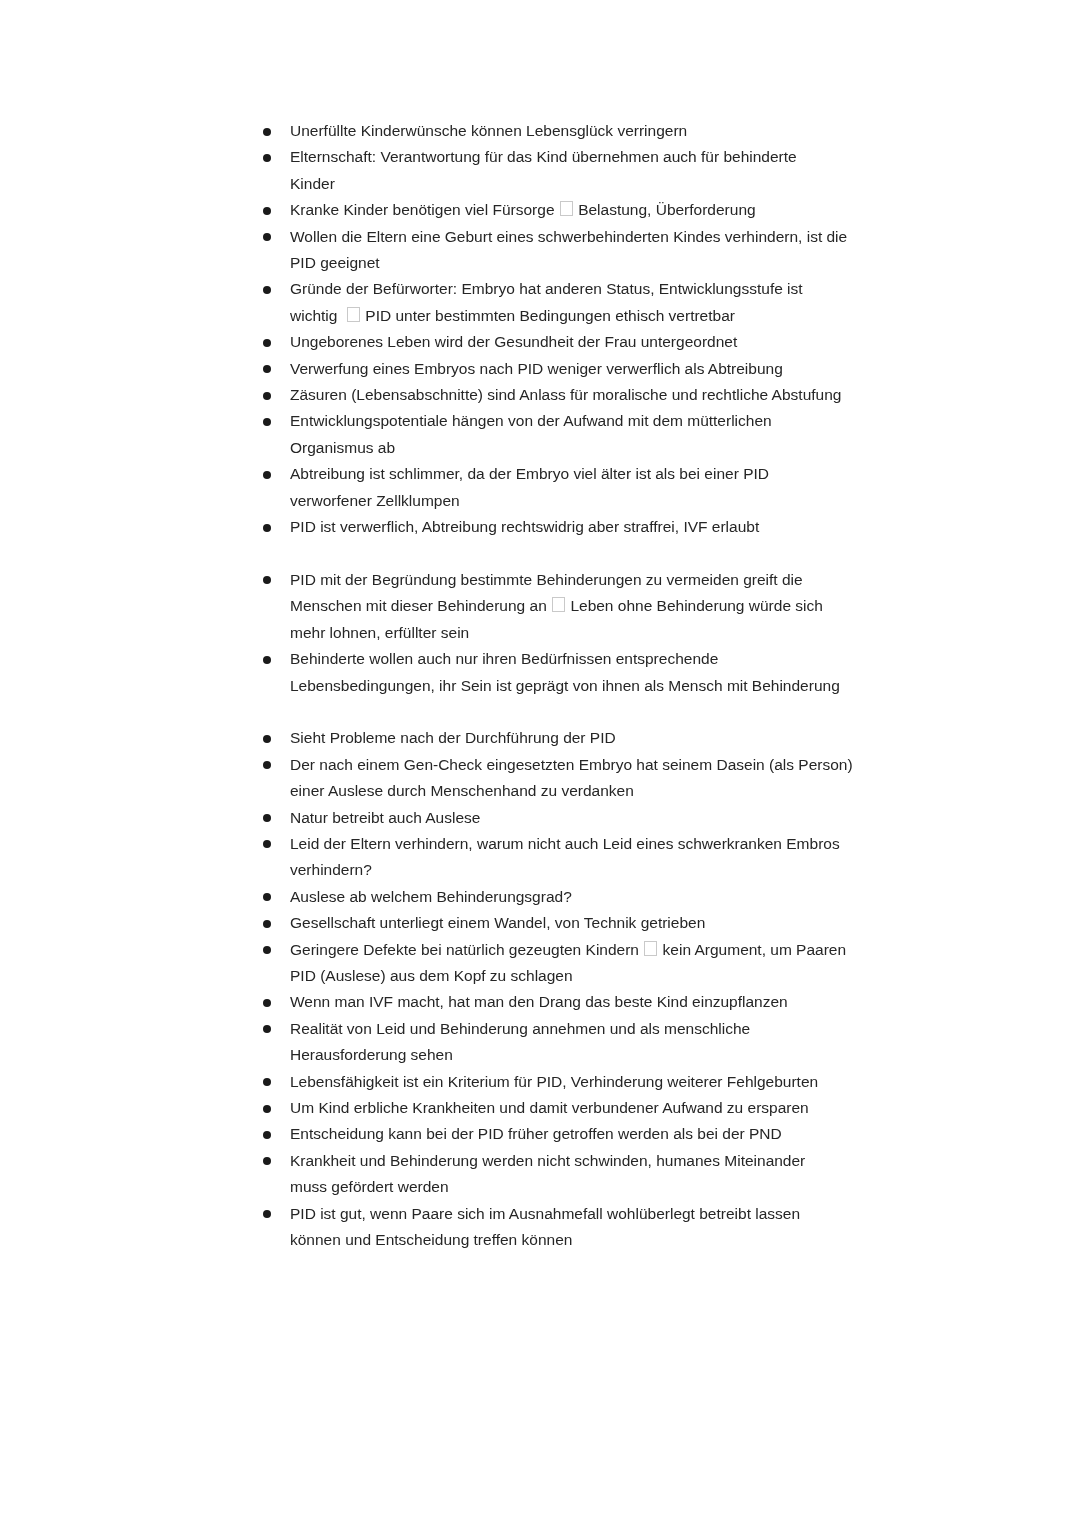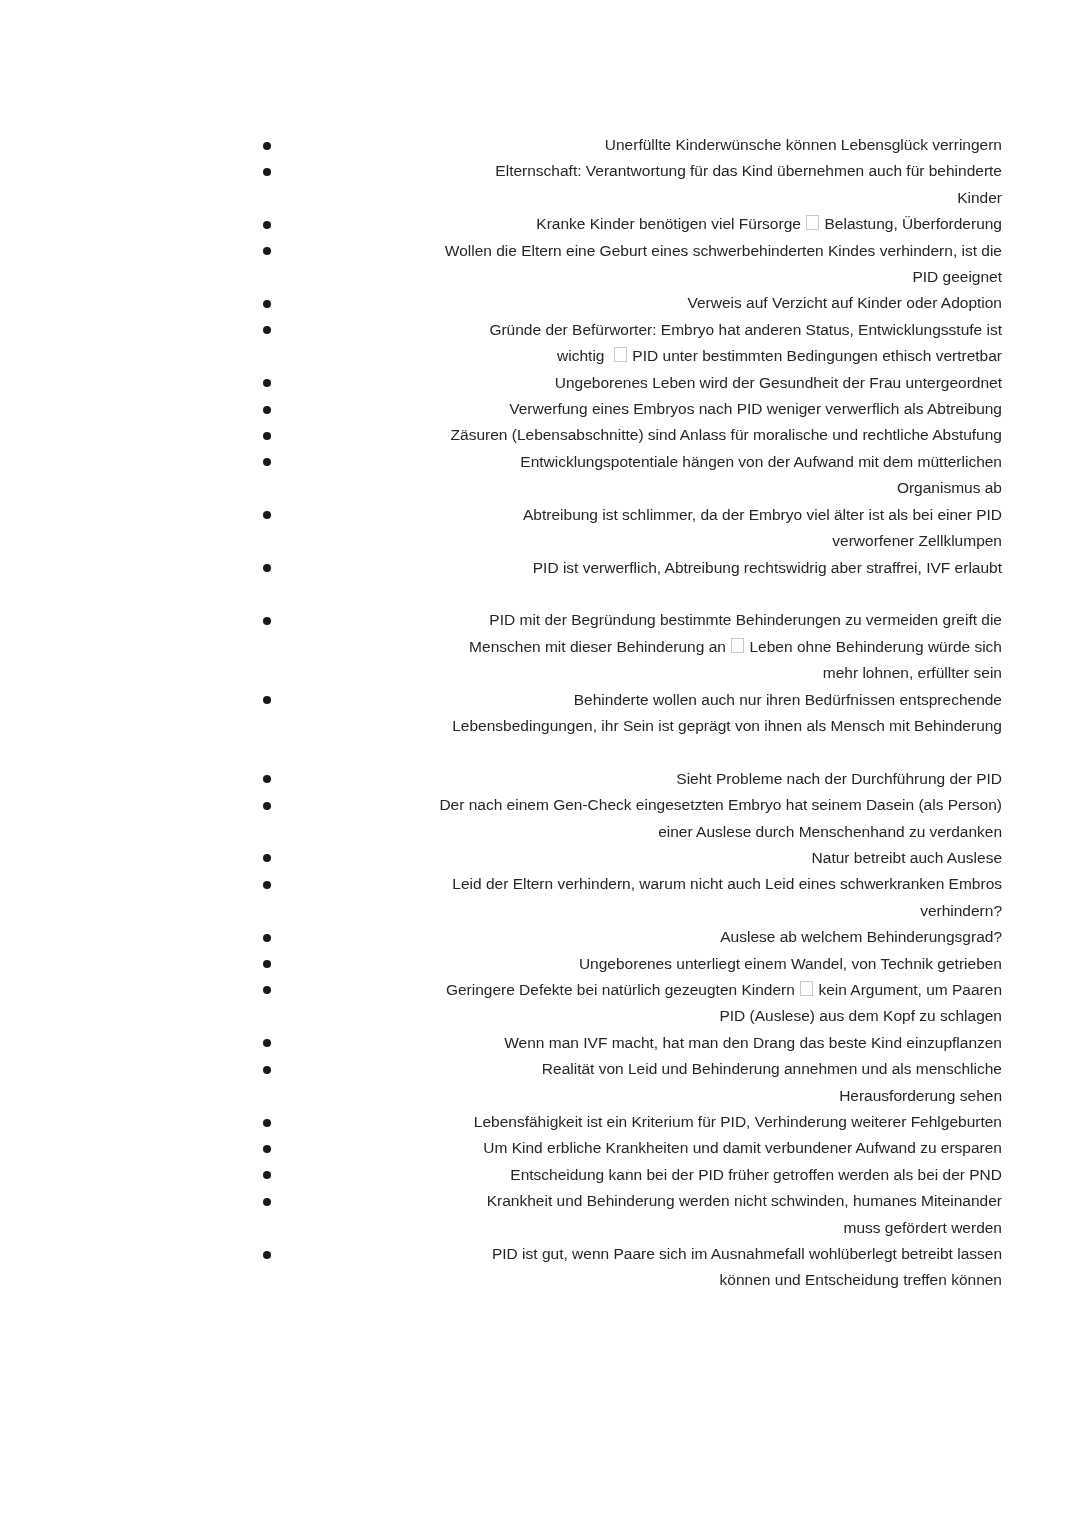--- a/index.html
+++ b/index.html
@@ -11,23 +11,22 @@
     width: 1080px;
     height: 1525px;
     position: relative;
     overflow: hidden;
     font-family: "Liberation Sans", "DejaVu Sans", sans-serif;
     color: #262626;
   }
   .doc-page {
     position: absolute;
     left: 262px;
-    top: 132px;
+    top: 118px;
     width: 740px;
-    text-align: right;
   }
   ul.bullet-group {
     list-style: none;
     margin: 0 0 26.4px 0;
     padding: 0;
     font-size: 15.5px;
     line-height: 26.4px;
   }
   ul.bullet-group:last-child { margin-bottom: 0; }
   ul.bullet-group li {
@@ -61,21 +60,20 @@
 
 <div class="doc-page">
 
   <ul class="bullet-group">
     <li><span class="bullet"></span><span class="li-text">Unerfüllte Kinderwünsche können Lebensglück verringern</span></li>
     <li><span class="bullet"></span><span class="li-text">Elternschaft: Verantwortung für das Kind übernehmen auch für behinderte
 Kinder</span></li>
     <li><span class="bullet"></span><span class="li-text">Kranke Kinder benötigen viel Fürsorge <span class="tofu"></span> Belastung, Überforderung</span></li>
     <li><span class="bullet"></span><span class="li-text">Wollen die Eltern eine Geburt eines schwerbehinderten Kindes verhindern, ist die
 PID geeignet</span></li>
-    <li><span class="bullet"></span><span class="li-text">Verweis auf Verzicht auf Kinder oder Adoption</span></li>
     <li><span class="bullet"></span><span class="li-text">Gründe der Befürworter: Embryo hat anderen Status, Entwicklungsstufe ist
 wichtig  <span class="tofu"></span> PID unter bestimmten Bedingungen ethisch vertretbar</span></li>
     <li><span class="bullet"></span><span class="li-text">Ungeborenes Leben wird der Gesundheit der Frau untergeordnet</span></li>
     <li><span class="bullet"></span><span class="li-text">Verwerfung eines Embryos nach PID weniger verwerflich als Abtreibung</span></li>
     <li><span class="bullet"></span><span class="li-text">Zäsuren (Lebensabschnitte) sind Anlass für moralische und rechtliche Abstufung</span></li>
     <li><span class="bullet"></span><span class="li-text">Entwicklungspotentiale hängen von der Aufwand mit dem mütterlichen
 Organismus ab</span></li>
     <li><span class="bullet"></span><span class="li-text">Abtreibung ist schlimmer, da der Embryo viel älter ist als bei einer PID
 verworfener Zellklumpen</span></li>
     <li><span class="bullet"></span><span class="li-text">PID ist verwerflich, Abtreibung rechtswidrig aber straffrei, IVF erlaubt</span></li>
@@ -90,21 +88,21 @@
   </ul>
 
   <ul class="bullet-group">
     <li><span class="bullet"></span><span class="li-text">Sieht Probleme nach der Durchführung der PID</span></li>
     <li><span class="bullet"></span><span class="li-text">Der nach einem Gen-Check eingesetzten Embryo hat seinem Dasein (als Person)
 einer Auslese durch Menschenhand zu verdanken</span></li>
     <li><span class="bullet"></span><span class="li-text">Natur betreibt auch Auslese</span></li>
     <li><span class="bullet"></span><span class="li-text">Leid der Eltern verhindern, warum nicht auch Leid eines schwerkranken Embros
 verhindern?</span></li>
     <li><span class="bullet"></span><span class="li-text">Auslese ab welchem Behinderungsgrad?</span></li>
-    <li><span class="bullet"></span><span class="li-text">Ungeborenes unterliegt einem Wandel, von Technik getrieben</span></li>
+    <li><span class="bullet"></span><span class="li-text">Gesellschaft unterliegt einem Wandel, von Technik getrieben</span></li>
     <li><span class="bullet"></span><span class="li-text">Geringere Defekte bei natürlich gezeugten Kindern <span class="tofu"></span> kein Argument, um Paaren
 PID (Auslese) aus dem Kopf zu schlagen</span></li>
     <li><span class="bullet"></span><span class="li-text">Wenn man IVF macht, hat man den Drang das beste Kind einzupflanzen</span></li>
     <li><span class="bullet"></span><span class="li-text">Realität von Leid und Behinderung annehmen und als menschliche
 Herausforderung sehen</span></li>
     <li><span class="bullet"></span><span class="li-text">Lebensfähigkeit ist ein Kriterium für PID, Verhinderung weiterer Fehlgeburten</span></li>
     <li><span class="bullet"></span><span class="li-text">Um Kind erbliche Krankheiten und damit verbundener Aufwand zu ersparen</span></li>
     <li><span class="bullet"></span><span class="li-text">Entscheidung kann bei der PID früher getroffen werden als bei der PND</span></li>
     <li><span class="bullet"></span><span class="li-text">Krankheit und Behinderung werden nicht schwinden, humanes Miteinander
 muss gefördert werden</span></li>

